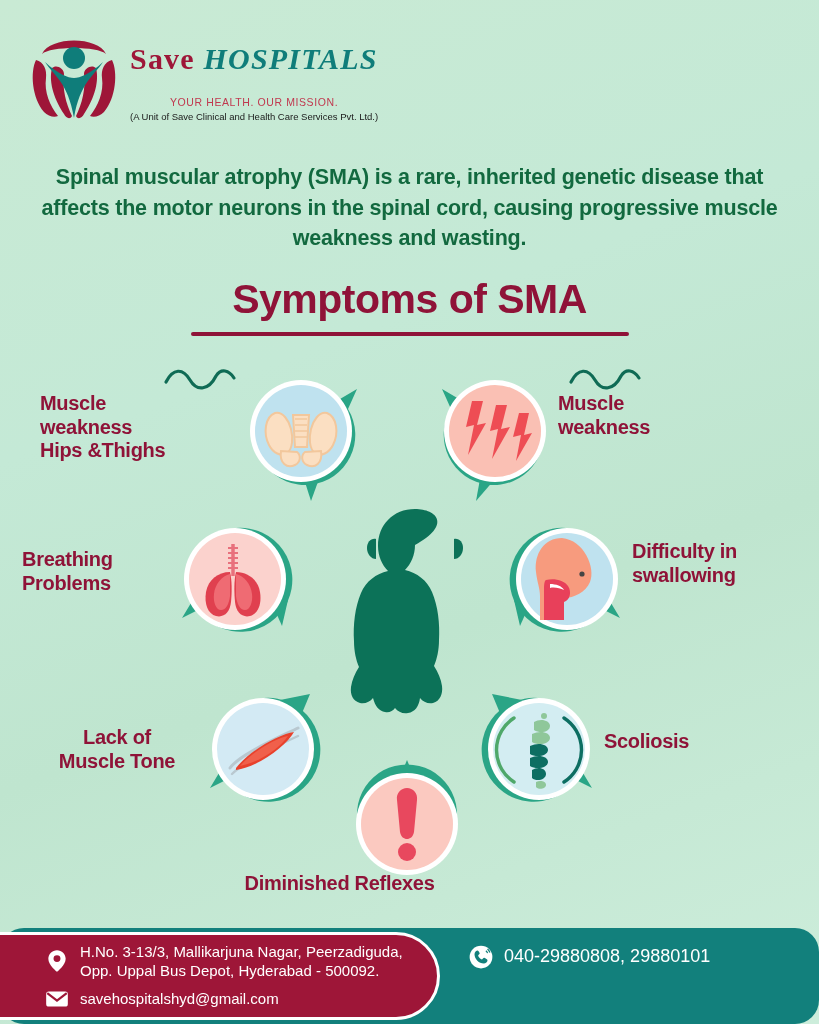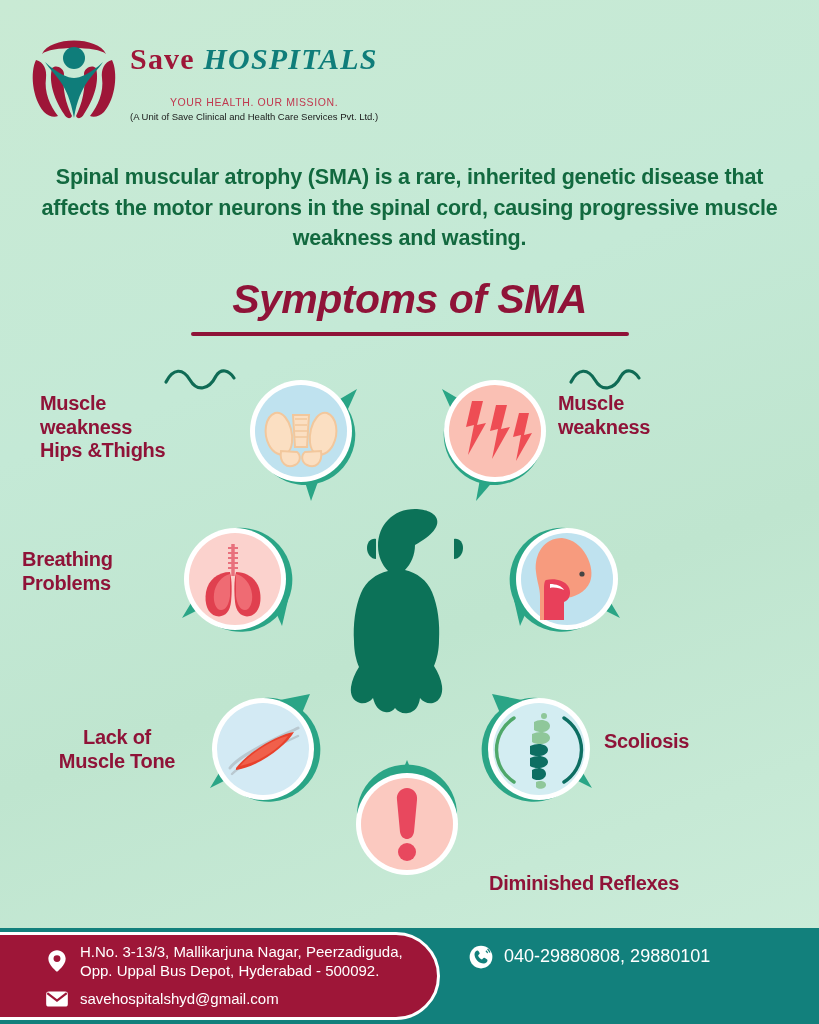--- a/index.html
+++ b/index.html
@@ -41,21 +41,21 @@
   .intro {
     position: absolute; left: 30px; top: 162px; width: 759px;
     text-align: center; color: #12693f;
     font-size: 21.5px; font-weight: bold; line-height: 1.42;
     letter-spacing: -.2px;
   }
 
   
   .title-wrap { position: absolute; left: 0; top: 276px; width: 819px; text-align: center; }
   .title {
-    color: #8f1338; font-size: 41px; font-weight: bold; letter-spacing: -.5px; font-style: italic;
+    color: #8f1338; font-size: 41px; font-weight: bold; letter-spacing: -.5px;
   }
   .title-rule {
     width: 438px; height: 4px; background: #8f1338;
     margin: 9px auto 0; border-radius: 2px;
   }
 
   
   .baby { position: absolute; left: 330px; top: 505px; width: 170px; height: 215px; }
 
   
@@ -78,26 +78,27 @@
   .label {
     position: absolute; color: #8f1338; font-weight: bold;
     font-size: 20px; line-height: 1.18; letter-spacing: -.3px;
   }
   .l1 { left: 40px;  top: 392px; width: 215px; text-align: left; }
   .l2 { left: 558px; top: 392px; width: 230px; text-align: left; }
   .l3 { left: 22px;  top: 548px; width: 160px; text-align: left; }
   .l4 { left: 632px; top: 540px; width: 180px; text-align: left; }
   .l5 { left: 22px;  top: 726px; width: 190px; text-align: center; }
   .l6 { left: 604px; top: 730px; width: 180px; text-align: left; }
-  .l7 { left: 0;     top: 872px; width: 679px; text-align: right; }
+  .l7 { left: 0;     top: 872px; width: 679px; text-align: center; }
 
   
   .footer {
     position: absolute; left: 0; bottom: 0; width: 819px; height: 96px;
     background: #12807c;
+    border-radius: 24px;
   }
   .footer-left {
     position: absolute; left: -22px; top: 4px; width: 462px; height: 88px;
     background: #9e1638; border: 3px solid #ffffff;
     border-radius: 0 48px 48px 0;
   }
   .f-row { position: absolute; display: flex; align-items: center; gap: 10px; color: #ffffff; }
   .fl-addr { left: 44px; top: 14px; }
   .fl-mail { left: 44px; top: 58px; }
   .fr-phone { left: 468px; top: 16px; }
@@ -254,20 +255,22 @@
     </g>
   </svg>
 
   <div class="label l1" style="white-space:pre-line">Muscle
 weakness
 Hips &amp;Thighs</div>
   <div class="label l2" style="white-space:pre-line">Muscle
 weakness</div>
   <div class="label l3" style="white-space:pre-line">Breathing
 Problems</div>
+  <div class="label l4" style="white-space:pre-line">Difficulty in
+swallowing</div>
   <div class="label l6" style="white-space:pre-line">Scoliosis</div>
   <div class="label l5" style="white-space:pre-line">Lack of
 Muscle Tone</div>
   <div class="label l7" style="white-space:pre-line">Diminished Reflexes</div>
 
   <div class="footer">
     <div class="footer-left"></div>
 
     <div class="f-row fl-addr">
       <svg class="f-ico" viewBox="0 0 24 24">

